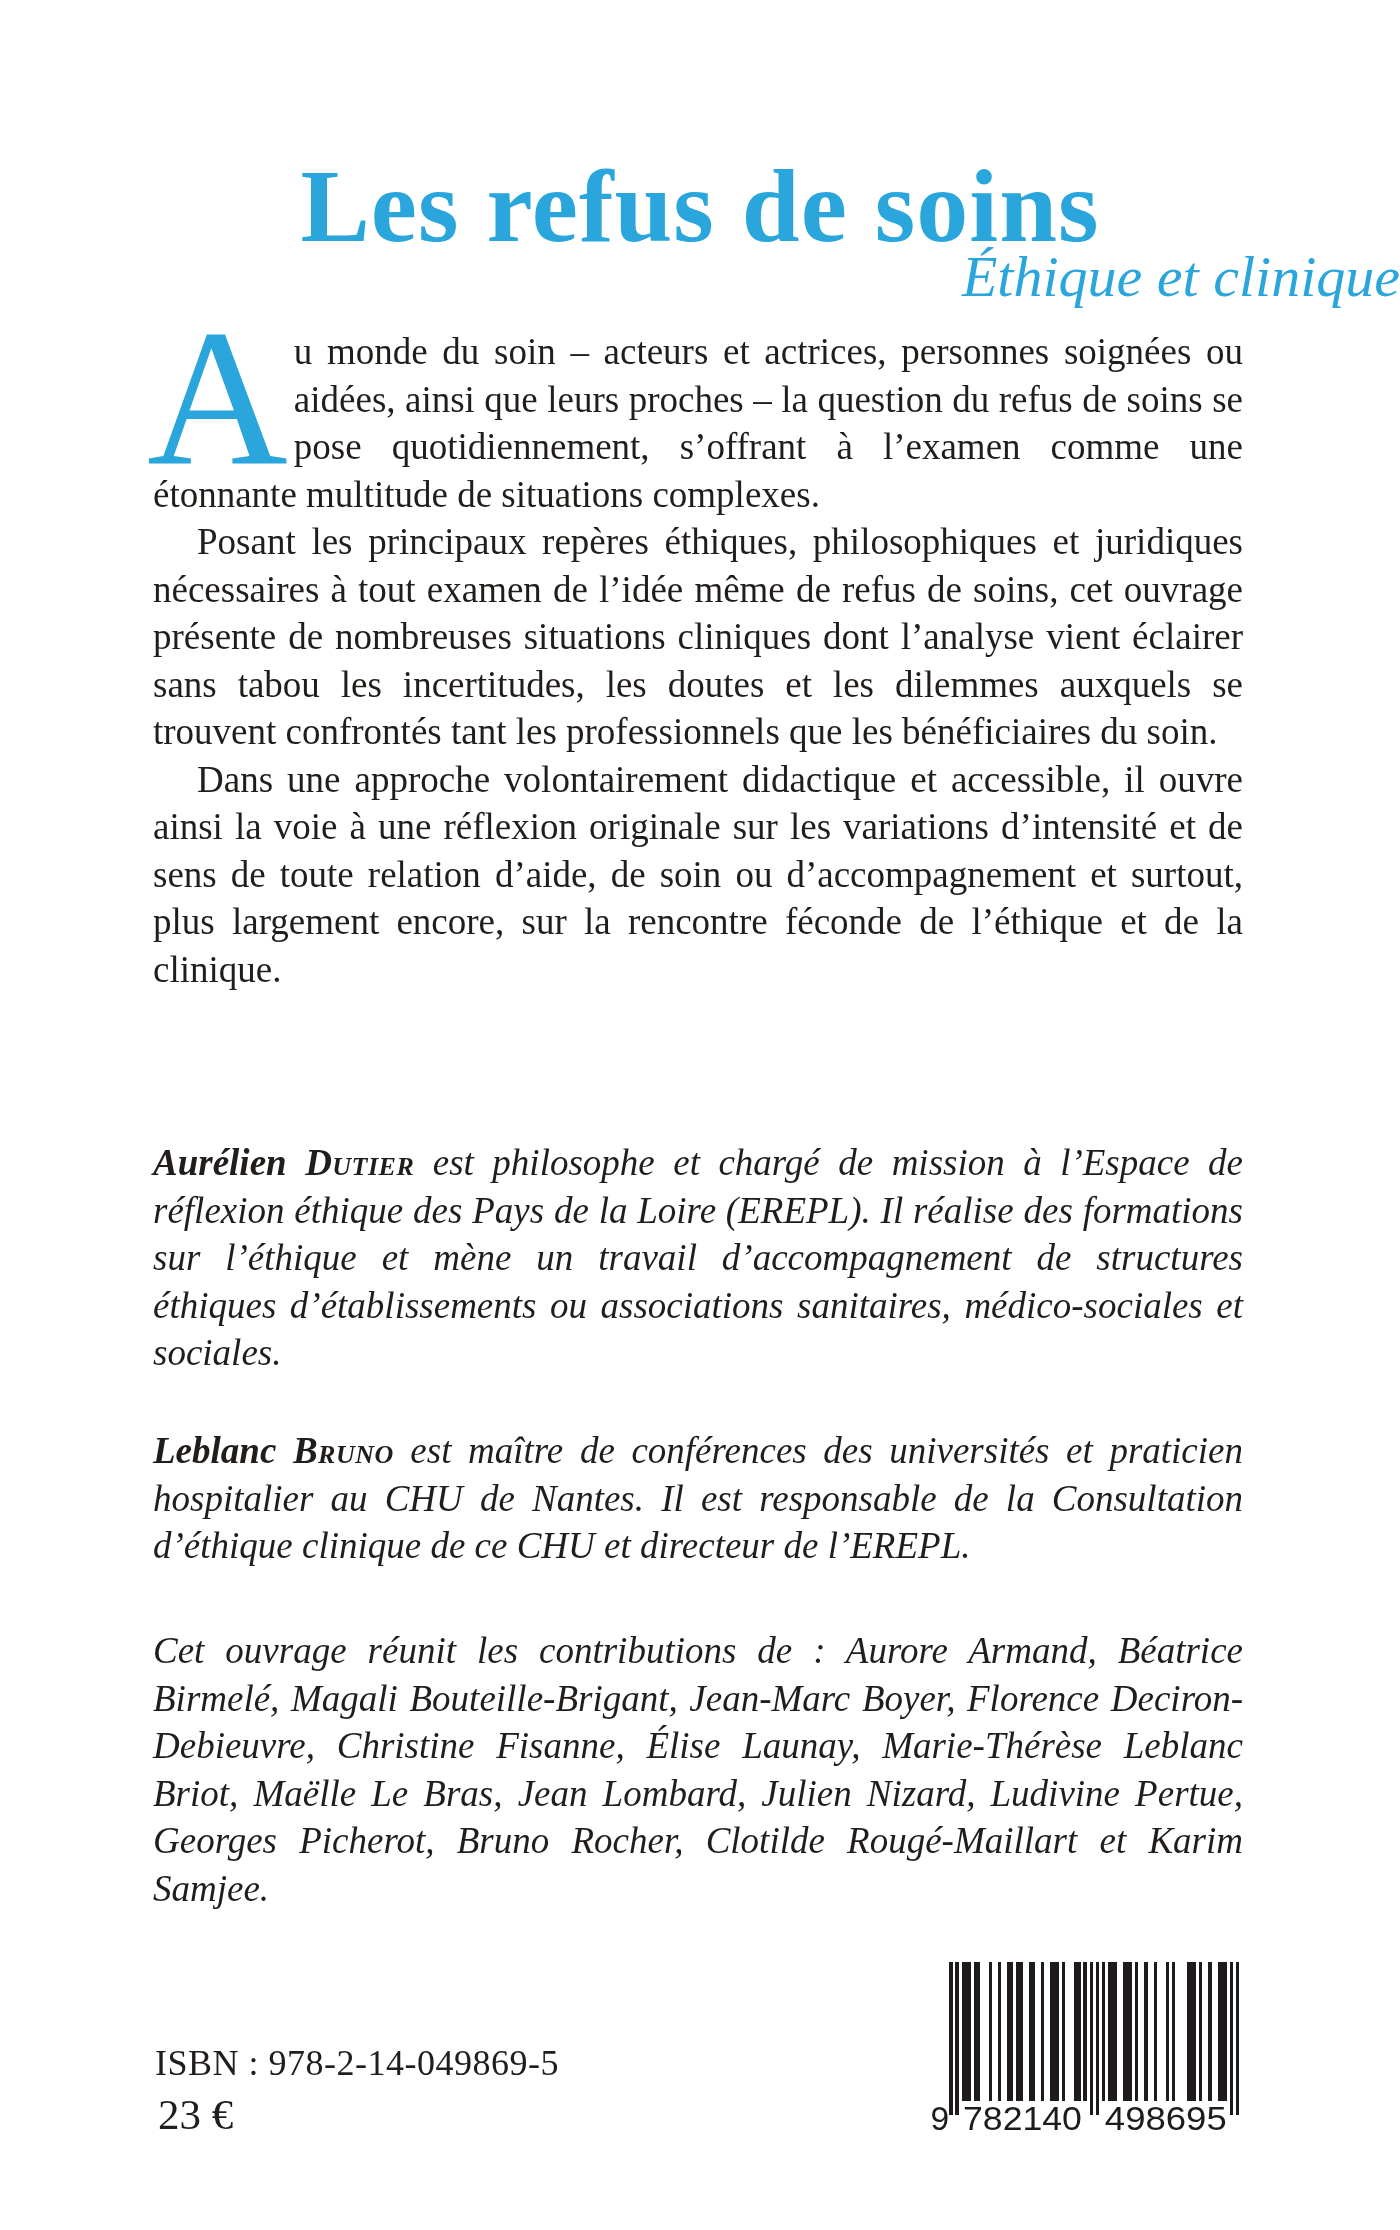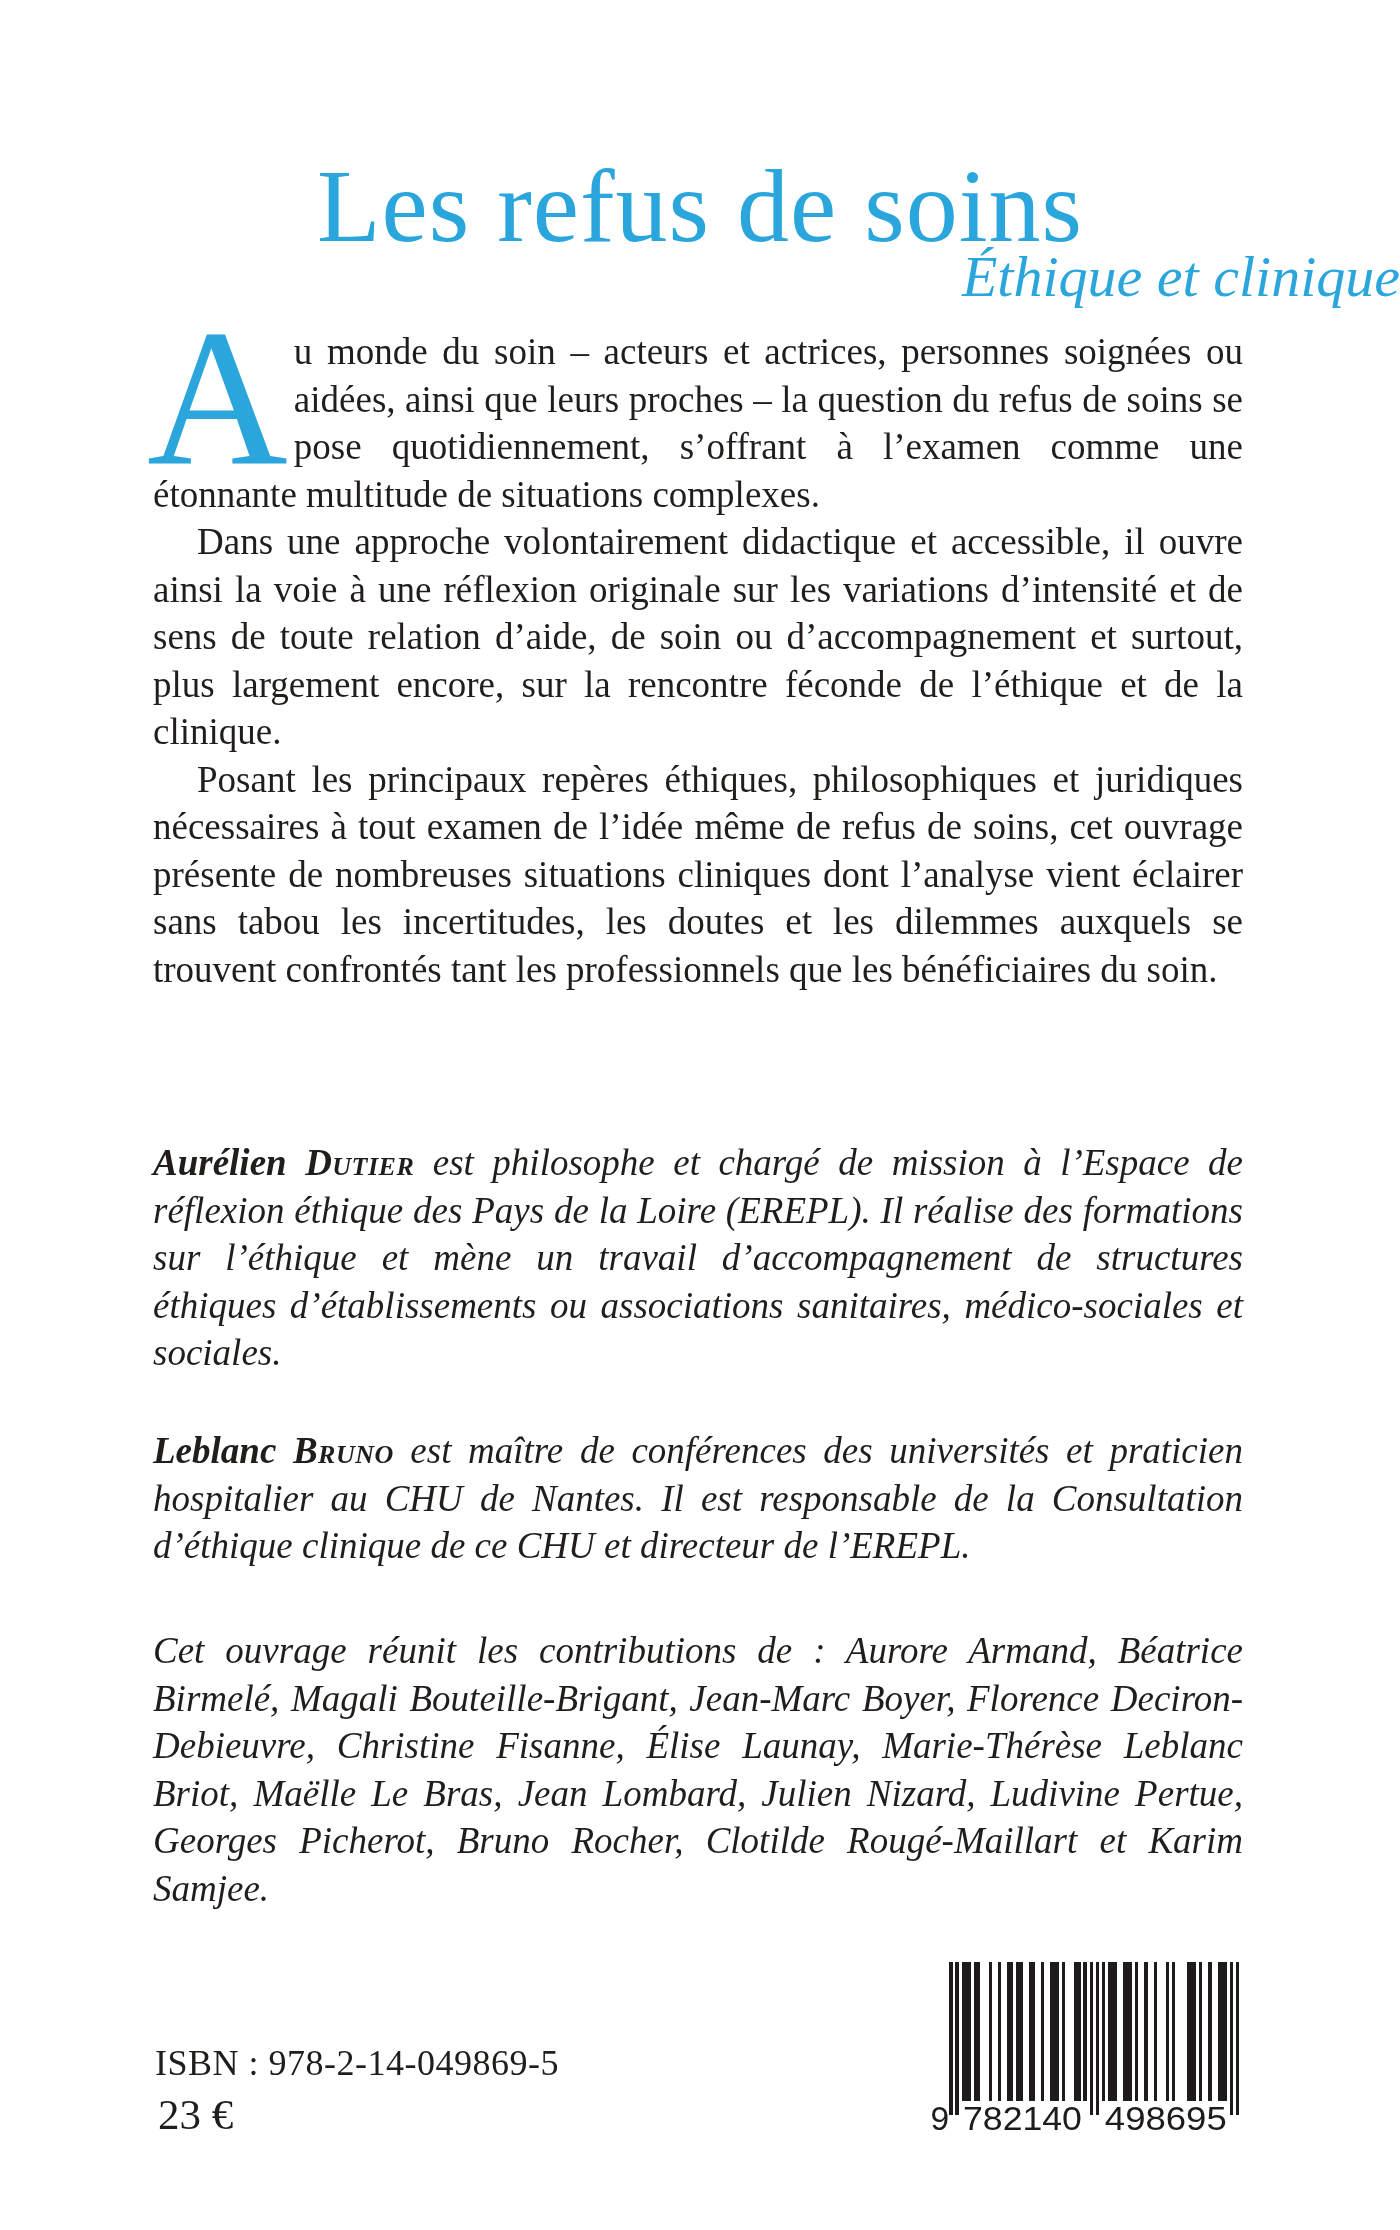--- a/index.html
+++ b/index.html
@@ -9,21 +9,21 @@
     background:#ffffff;
     margin:0 auto;
     overflow:hidden;
     font-family:"Liberation Serif","DejaVu Serif",serif;
     color:#201d1b;
   }
   .book-title{
     position:absolute;top:84px;left:0;width:100%;
     text-align:center;
     font-size:104px;line-height:1;
-    font-weight:400;
+    font-weight:700;
     letter-spacing:1px;
   }
   .book-subtitle{
     position:absolute;top:200px;left:0;width:100%;
     text-align:right;
     font-style:italic;
     font-size:58px;line-height:1;
     font-weight:400;
   }
   .textcol{position:absolute;left:153px;width:1090px;}
@@ -67,22 +67,22 @@
 <body>
 
 <div class="page">
 
   <h1 class="book-title" style="color: rgb(42, 166, 220);">Les refus de soins</h1>
 
   <h2 class="book-subtitle" style="color: rgb(42, 166, 220);">Éthique et clinique</h2>
 
   <div class="textcol block synopsis">
     <p><span class="dropcap" style="color: rgb(42, 166, 220);">A</span><span>u monde du soin – acteurs et actrices, personnes soignées ou aidées, ainsi que leurs proches – la question du refus de soins se pose quotidiennement, s’offrant à l’examen comme une étonnante multitude de situations complexes.</span></p>
+    <p class="indent">Posant les principaux repères éthiques, philosophiques et juridiques nécessaires à tout examen de l’idée même de refus de soins, cet ouvrage présente de nombreuses situations cliniques dont l’analyse vient éclairer sans tabou les incertitudes, les doutes et les dilemmes auxquels se trouvent confrontés tant les professionnels que les bénéficiaires du soin.</p>
     <p class="indent">Dans une approche volontairement didactique et accessible, il ouvre ainsi la voie à une réflexion originale sur les variations d’intensité et de sens de toute relation d’aide, de soin ou d’accompagnement et surtout, plus largement encore, sur la rencontre féconde de l’éthique et de la clinique.</p>
-    <p class="indent">Posant les principaux repères éthiques, philosophiques et juridiques nécessaires à tout examen de l’idée même de refus de soins, cet ouvrage présente de nombreuses situations cliniques dont l’analyse vient éclairer sans tabou les incertitudes, les doutes et les dilemmes auxquels se trouvent confrontés tant les professionnels que les bénéficiaires du soin.</p>
   </div>
 
   <div class="textcol block bio bio1">
     <p><strong class="bio-name"><span>Aurélien</span> <span class="sc">Dutier</span></strong><span> est philosophe et chargé de mission à l’Espace de réflexion éthique des Pays de la Loire (EREPL). Il réalise des formations sur l’éthique et mène un travail d’accompagnement de structures éthiques d’établissements ou associations sanitaires, médico-sociales et sociales.</span></p>
   </div>
 
   <div class="textcol block bio bio2">
     <p><strong class="bio-name"><span>Leblanc</span> <span class="sc">Bruno</span></strong><span> est maître de conférences des universités et praticien hospitalier au CHU de Nantes. Il est responsable de la Consultation d’éthique clinique de ce CHU et directeur de l’EREPL.</span></p>
   </div>
 

